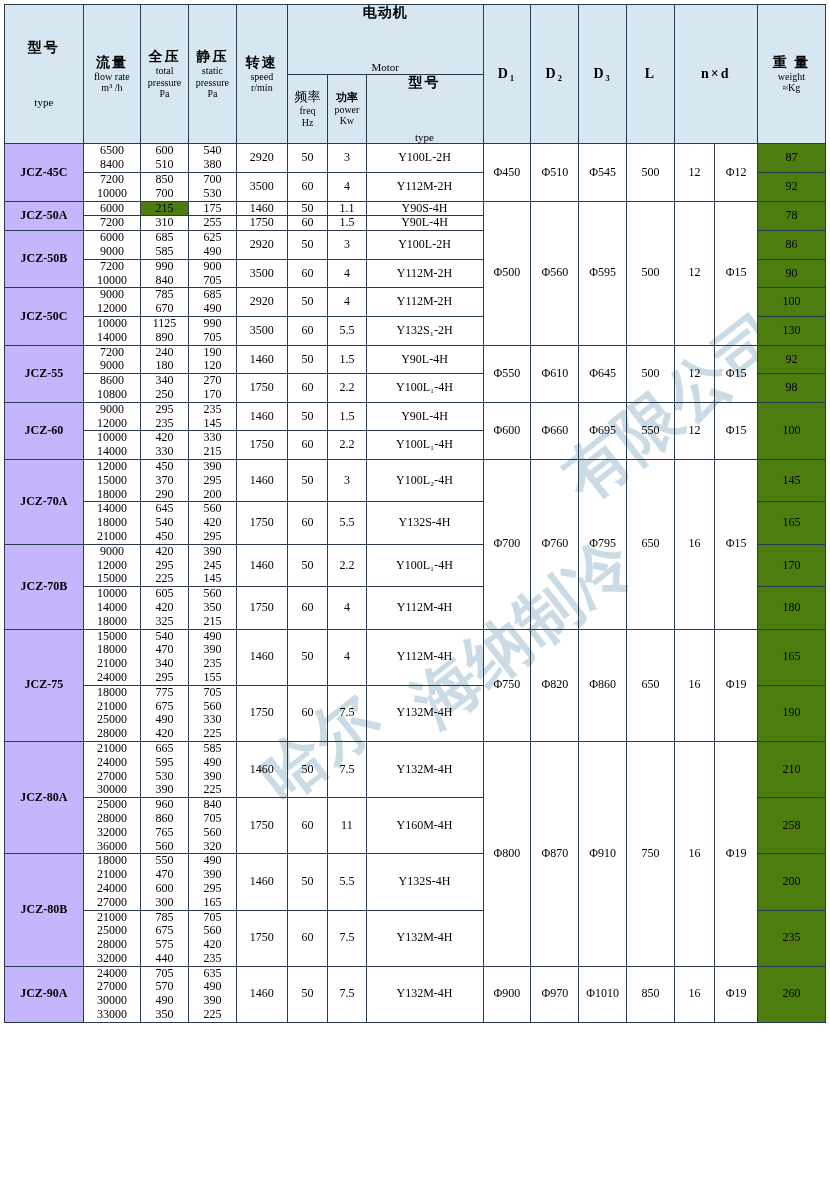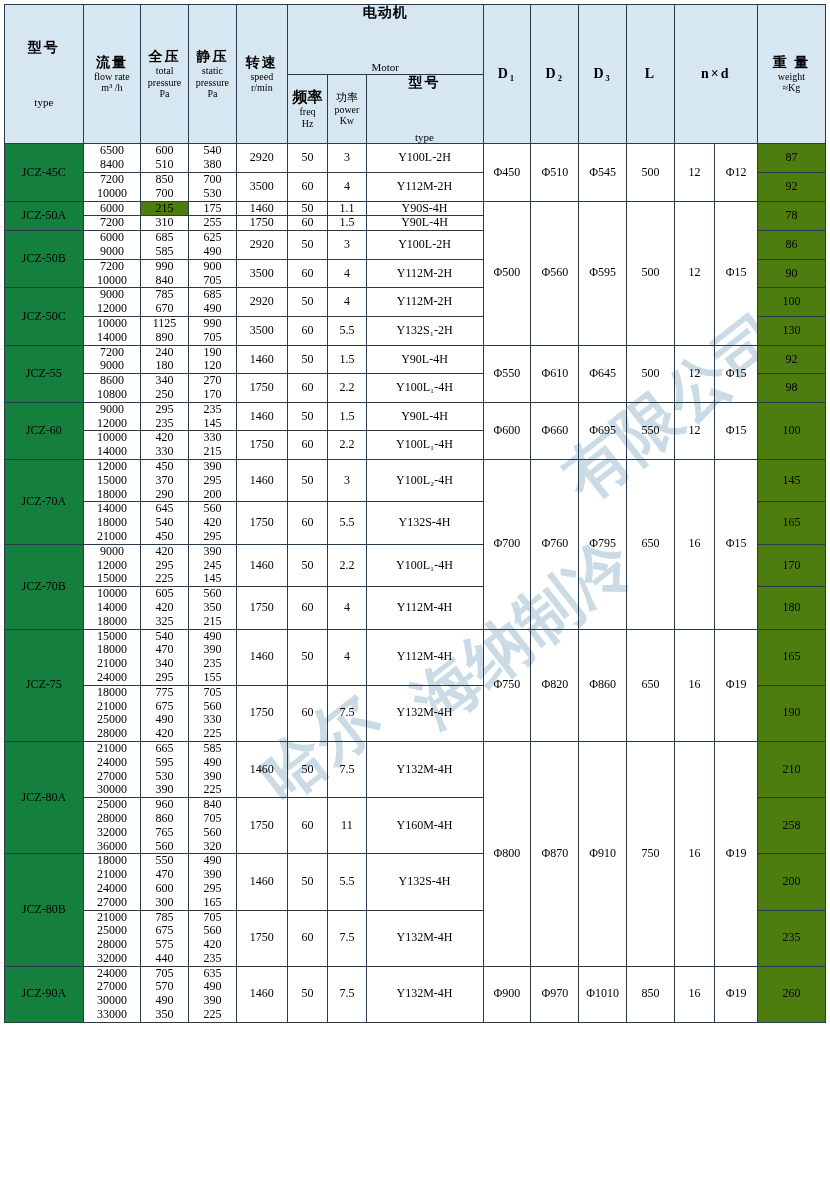--- a/index.html
+++ b/index.html
@@ -55,23 +55,23 @@
     font-size: 10px;
     display: block;
     font-weight: normal;
   }
   .hdr-motor .cn {
     font-size: 14px;
     letter-spacing: 1px;
     text-align: center;
   }
   td.model {
-    background: #15803d;
+    background: #c4b5fd;
     font-size: 13px;
-    font-weight: normal;
+    font-weight: bold;
   }
   td.tint {
     background: #4d7c0f;
   }
   td.num {
     font-size: 12px;
     padding: 1px 0;
   }
   td.stack {
     font-size: 12px;
@@ -183,26 +183,26 @@
           <span class="cn">n×d</span>
         </th>
         <th class="hdr" rowspan="2">
           <span class="cn">重 量</span>
           <span class="sm">weight</span>
           <span class="sm">≈Kg</span>
         </th>
       </tr>
       <tr>
         <th class="hdr">
-          <span class="sm" style="font-size:15px;font-weight:bold">频率</span>
+          <span class="sm" style="font-size:13px;font-weight:normal">频率</span>
           <span class="sm">freq</span>
           <span class="sm">Hz</span>
         </th>
         <th class="hdr">
-          <span class="sm" style="font-size:11px;font-weight:normal">功率</span>
+          <span class="sm" style="font-size:11px;font-weight:bold">功率</span>
           <span class="sm">power</span>
           <span class="sm">Kw</span>
         </th>
         <th class="hdr">
           <span class="cn">型号</span>
           <span class="en">type</span>
         </th>
       </tr>
     </thead>
 

